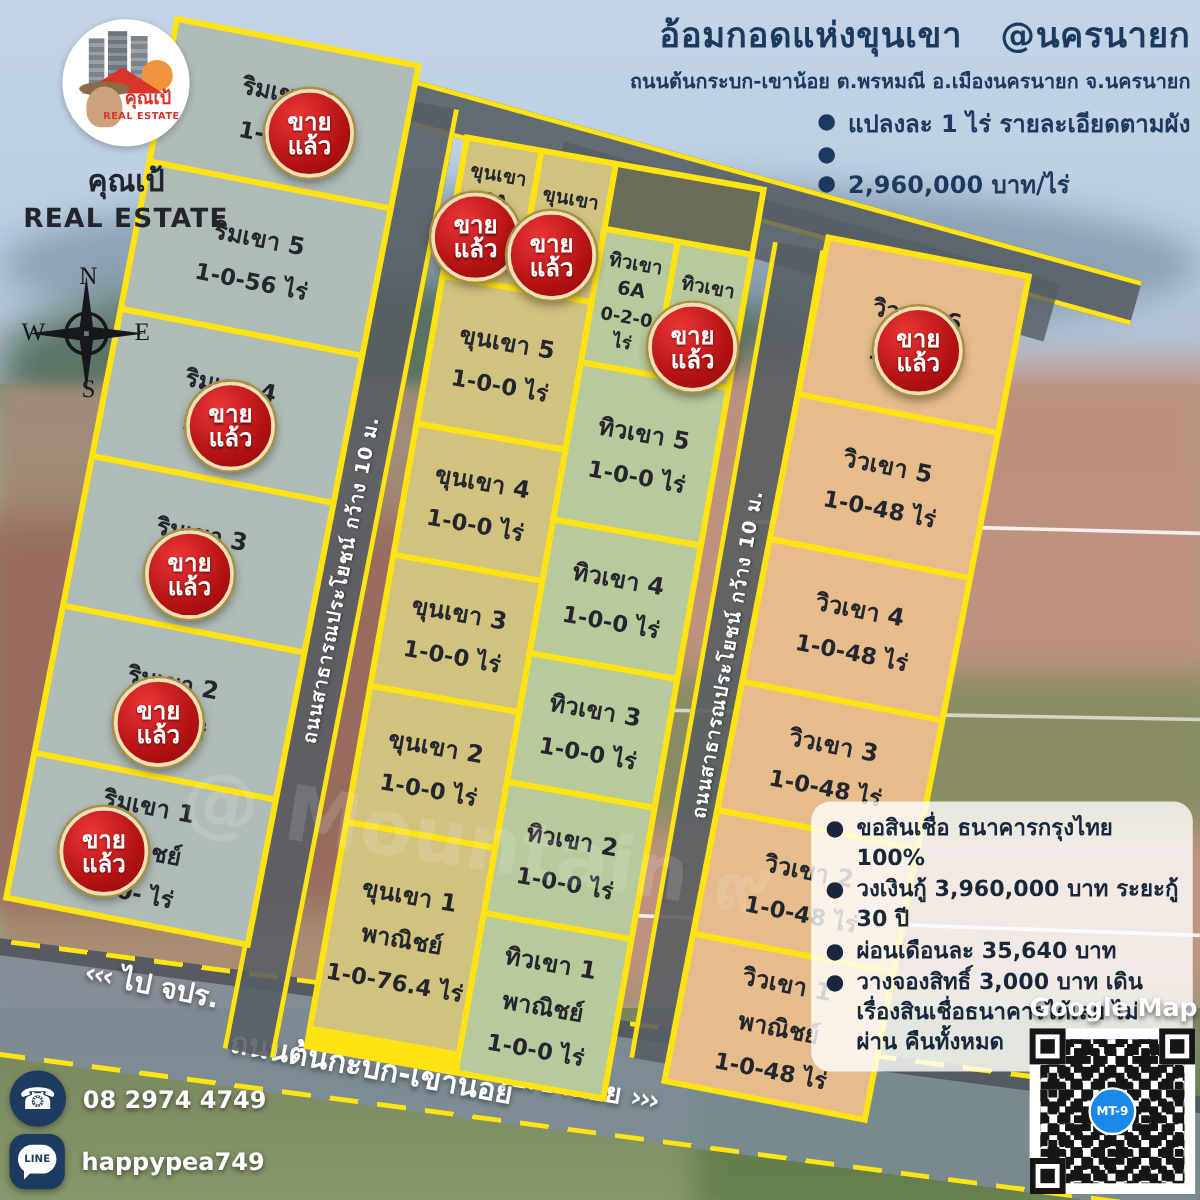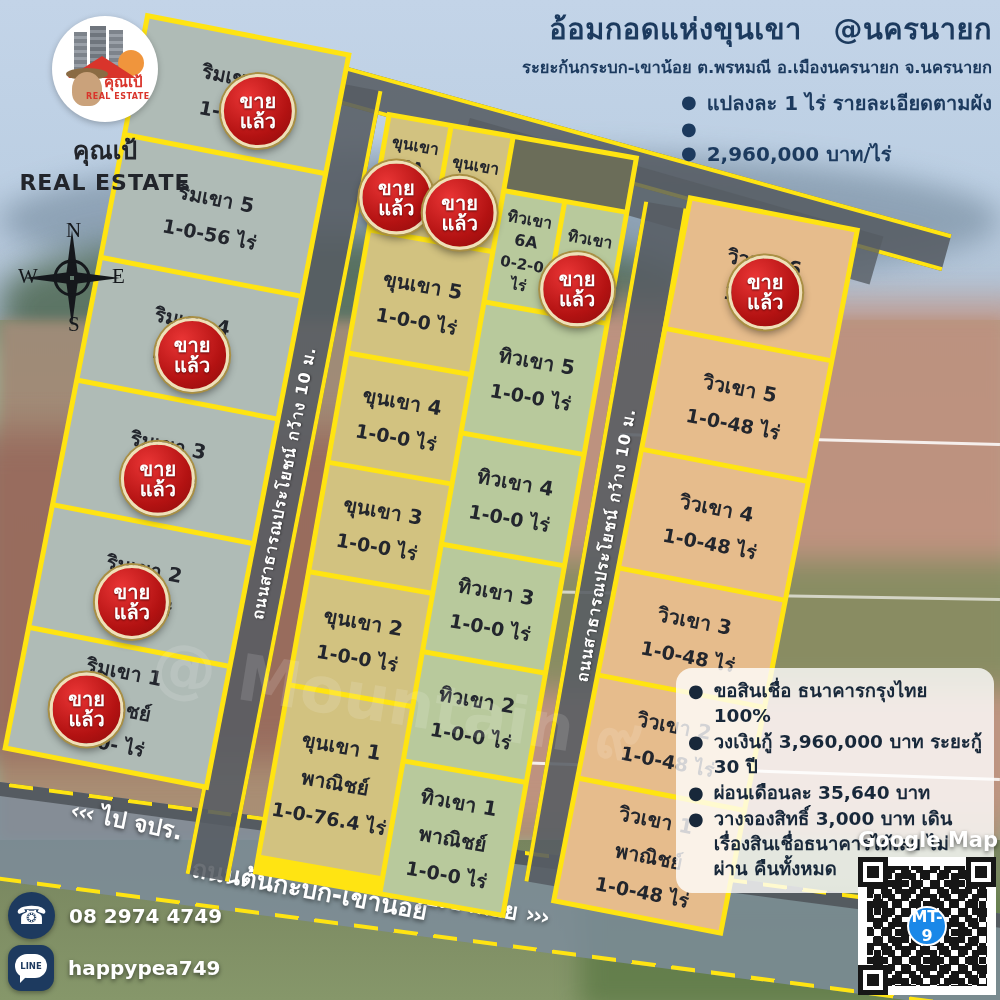--- a/index.html
+++ b/index.html
@@ -116,21 +116,21 @@
   .gmap-title { color:#fff; font-weight:800; font-size:21px; text-shadow:0 2px 4px rgba(0,0,0,.55); }
   .qr-box { margin-top:5px; width:138px; height:138px; background:#fff; position:relative; padding:9px; }
   .qr { position:absolute; inset:9px; background-color:#fff;
     background-image:repeating-conic-gradient(#161616 0% 25%, transparent 0% 50%),
                      repeating-conic-gradient(#161616 0% 25%, transparent 0% 50%);
     background-size:14px 14px, 19px 19px; background-position:0 0, 6px 4px; }
   .finder { position:absolute; width:30px; height:30px; border:5px solid #161616; background:#fff; }
   .finder::after { content:""; position:absolute; inset:4px; background:#161616; }
   .f-tl { left:0; top:0; } .f-tr { right:0; top:0; } .f-bl { left:0; bottom:0; }
   .qr-chip { position:absolute; left:50%; top:50%; width:40px; height:40px; margin:-20px 0 0 -20px; border-radius:50%;
-    background:#1a88e8; border:2px solid #fff; color:#fff; font-size:16px; font-weight:800;
+    background:#1a88e8; border:2px solid #fff; color:#fff; font-size:10px; font-weight:800;
     display:flex; align-items:center; justify-content:center; }
 
   .watermark { left:150px; top:650px; font-size:64px; font-weight:800; color:rgba(255,255,255,.13);
     transform:rotate(9deg); white-space:nowrap; pointer-events:none; }
 </style>
 </head>
 <body>
 
 <div class="ph ph-sky"></div>
 <div class="ph ph-mount"></div>
@@ -348,21 +348,21 @@
     <div class="portrait"></div>
     <div class="logo-th">คุณเป้</div>
     <div class="logo-en">REAL ESTATE</div>
   </div>
   <div class="brand-th">คุณเป้</div>
   <div class="brand-en">REAL ESTATE</div>
 </div>
 
 <div class="abs hdr">
   <div class="hdr-tag">อ้อมกอดแห่งขุนเขา   @นครนายก</div>
-  <div class="hdr-addr">ระยะก้นกระบก-เขาน้อย ต.พรหมณี อ.เมืองนครนายก จ.นครนายก</div>
+  <div class="hdr-addr">ถนนต้นกระบก-เขาน้อย ต.พรหมณี อ.เมืองนครนายก จ.นครนายก</div>
   <div class="hdr-bullets">
     <div class="brow">
       <span class="dot">●</span>
       <span>แปลงละ 1 ไร่ รายละเอียดตามผัง</span>
     </div>
     <div class="brow">
       <span class="dot">●</span>
     </div>
     <div class="brow">
       <span class="dot">●</span>

